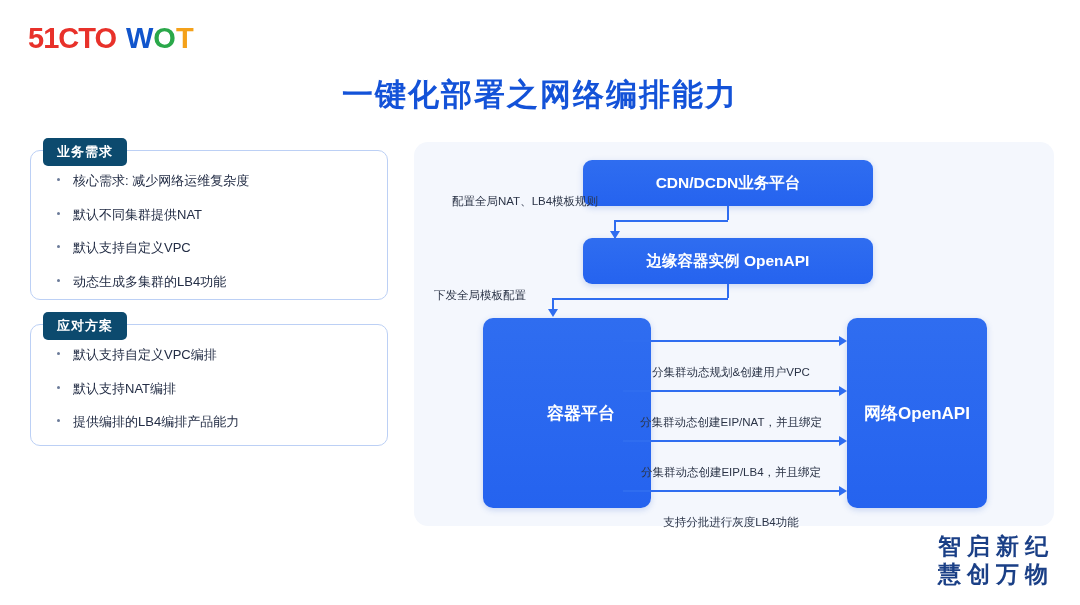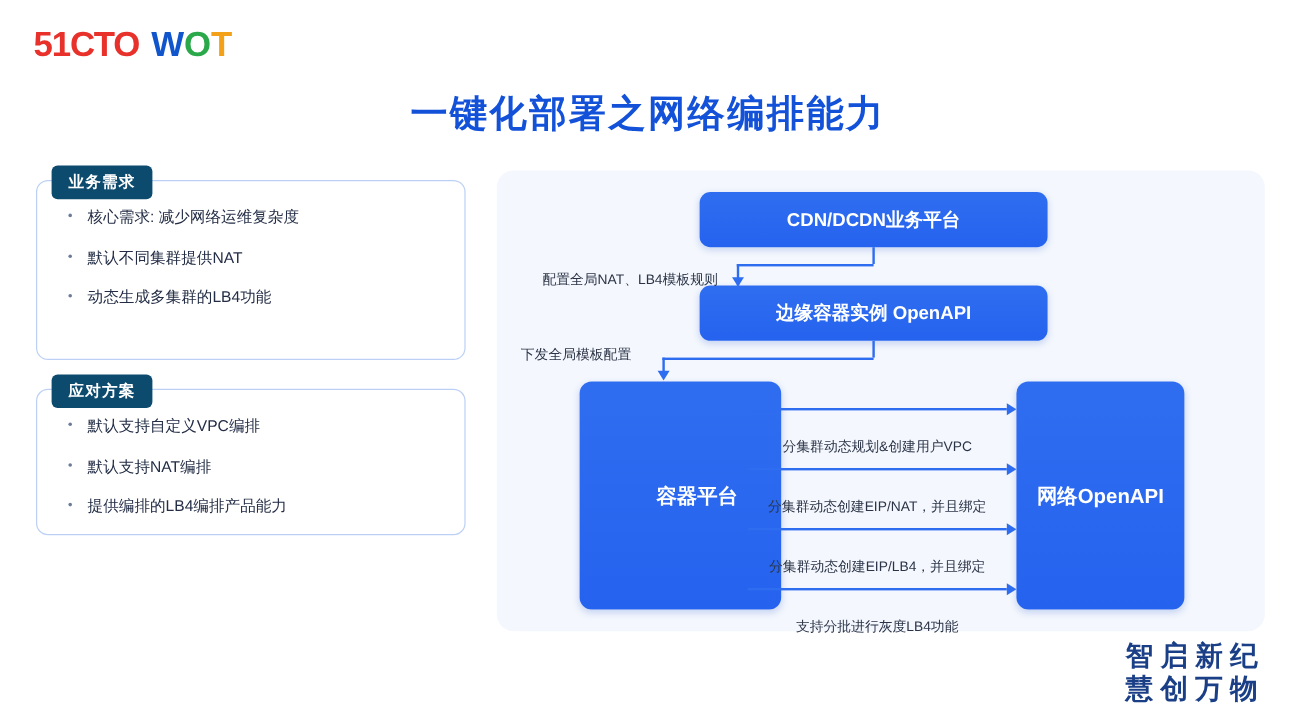--- a/index.html
+++ b/index.html
@@ -61,20 +61,21 @@
     </span>
   </div>
 
   <div class="page-title">一键化部署之网络编排能力</div>
 
   <div class="panel" id="panel-biz">
     <div class="panel-tag">业务需求</div>
     <ul>
       <li>核心需求: 减少网络运维复杂度</li>
       <li>默认不同集群提供NAT</li>
+      <li>默认支持自定义VPC</li>
       <li>动态生成多集群的LB4功能</li>
     </ul>
   </div>
 
   <div class="panel" id="panel-sol">
     <div class="panel-tag">应对方案</div>
     <ul>
       <li>默认支持自定义VPC编排</li>
       <li>默认支持NAT编排</li>
       <li>提供编排的LB4编排产品能力</li>
@@ -85,21 +86,21 @@
 
     <div class="box" id="box-cdn">CDN/DCDN业务平台</div>
     <div class="box" id="box-openapi">边缘容器实例 OpenAPI</div>
     <div class="box" id="box-container">容器平台</div>
     <div class="box" id="box-netapi">网络OpenAPI</div>
 
     <div class="vline" style="left:313px;top:64px;height:14px;"></div>
     <div class="hline" style="left:200px;top:78px;width:114px;"></div>
     <div class="vline" style="left:200px;top:78px;height:18px;"></div>
     <div class="arrow-down" style="left:195.5px;top:89px;"></div>
-    <div class="flow-label" style="left:38px;top:84px;">配置全局NAT、LB4模板规则</div>
+    <div class="flow-label" style="left:38px;top:52px;">配置全局NAT、LB4模板规则</div>
 
     <div class="vline" style="left:313px;top:142px;height:14px;"></div>
     <div class="hline" style="left:138px;top:156px;width:176px;"></div>
     <div class="vline" style="left:138px;top:156px;height:12px;"></div>
     <div class="arrow-down" style="left:133.5px;top:167px;"></div>
     <div class="flow-label" style="left:20px;top:146px;text-align:center;">下发全局模板配置</div>
 
     <div class="hline" style="left:209px;top:198px;width:216px;"></div>
     <div class="arrow-right" style="left:425px;top:193.5px;"></div>
     <div class="row-label" style="left:209px;top:180px;width:216px;">分集群动态规划&amp;创建用户VPC</div>

